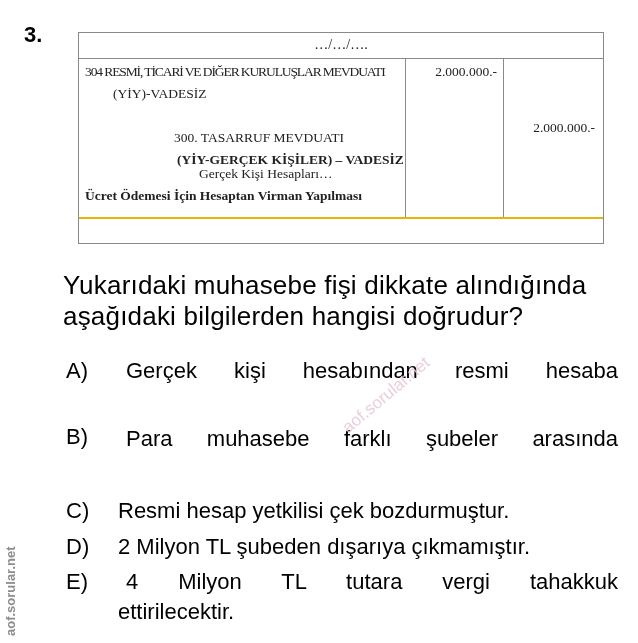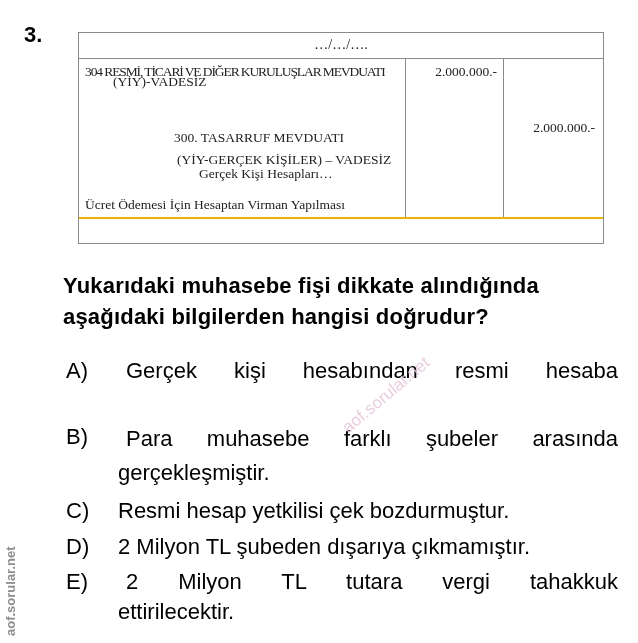--- a/index.html
+++ b/index.html
@@ -11,31 +11,31 @@
   .journal { position: absolute; left: 78px; top: 32px; width: 526px; height: 212px; border: 1px solid #8a8a8a; font-family: "Liberation Serif", serif; color: #222; }
   .j-head { position: absolute; left: 0; top: 0; width: 100%; height: 26px; border-bottom: 1px solid #8a8a8a; text-align: center; font-size: 14px; line-height: 24px; }
   .j-body { position: absolute; left: 0; top: 26px; width: 100%; height: 160px; border-bottom: 2px solid #eab308; }
   .j-desc { position: absolute; left: 0; top: 0; width: 327px; height: 100%; border-right: 1px solid #8a8a8a; font-size: 13.5px; }
   .j-debit { position: absolute; left: 327px; top: 0; width: 98px; height: 100%; border-right: 1px solid #8a8a8a; font-size: 13.5px; }
   .j-credit { position: absolute; left: 425px; top: 0; width: 99px; height: 100%; font-size: 13.5px; }
   .j-foot { position: absolute; left: 0; top: 186px; width: 100%; height: 24px; }
 
   .line { position: absolute; white-space: nowrap; line-height: 18px; }
   .l1 { left: 6px; top: 4px; letter-spacing: -1.1px; font-size: 13.5px; }
-  .l2 { left: 34px; top: 14px; }
+  .l2 { left: 34px; top: 26px; }
   .l3 { left: 34px; top: 48px; }
   .l4 { left: 95px; top: 70px; }
-  .l5 { left: 98px; top: 92px; }
+  .l5 { left: 98px; top: 92px; font-weight: bold; }
   .l6 { left: 120px; top: 106px; text-align: right; }
-  .l7 { left: 6px; top: 137px; font-weight: normal; }
+  .l7 { left: 6px; top: 128px; font-weight: bold; }
 
   .amt-d { position: absolute; right: 6px; top: 4px; line-height: 18px; }
   .amt-c { position: absolute; right: 8px; top: 60px; line-height: 18px; }
 
-  .question { position: absolute; left: 63px; top: 270px; width: 555px; font-size: 22px; font-weight: bold; line-height: 31px; letter-spacing: 0.2px; }
+  .question { position: absolute; left: 63px; top: 270px; width: 555px; font-size: 26px; font-weight: normal; line-height: 31px; letter-spacing: 0.2px; }
 
   .opt { position: absolute; left: 66px; width: 552px; font-size: 22px; line-height: 30px; }
   .opt .letter { position: absolute; left: 0; top: 0; }
   .opt .text { position: absolute; left: 52px; width: 500px; }
   .justify { text-align: justify; text-align-last: justify; margin-left: 8px; }
   .opt-a { top: 356px; }
   .opt-b { top: 422px; }
   .opt-c { top: 496px; }
   .opt-d { top: 532px; }
   .opt-e { top: 567px; }
@@ -77,36 +77,35 @@
   <span class="letter">A)</span>
   <div class="text">
     <div class="justify">Gerçek kişi hesabından resmi hesaba</div>
   </div>
 </div>
 
 <div class="opt opt-b">
   <span class="letter">B)</span>
   <div class="text" style="line-height:34px;">
     <div class="justify">Para muhasebe farklı şubeler arasında</div>
-    <div>gerçekleşmiştir.</div>
   </div>
 </div>
 
 <div class="opt opt-c">
   <span class="letter">C)</span>
   <div class="text">Resmi hesap yetkilisi çek bozdurmuştur.</div>
 </div>
 
 <div class="opt opt-d">
   <span class="letter">D)</span>
   <div class="text">2 Milyon TL şubeden dışarıya çıkmamıştır.</div>
 </div>
 
 <div class="opt opt-e">
   <span class="letter">E)</span>
   <div class="text">
-    <div class="justify">2 Milyon TL tutara vergi tahakkuk</div>
+    <div class="justify">4 Milyon TL tutara vergi tahakkuk</div>
     <div>ettirilecektir.</div>
   </div>
 </div>
 
 <div class="wm-diag">aof.sorular.net</div>
 <div class="wm-side">aof.sorular.net</div>
 
 </body></html>

